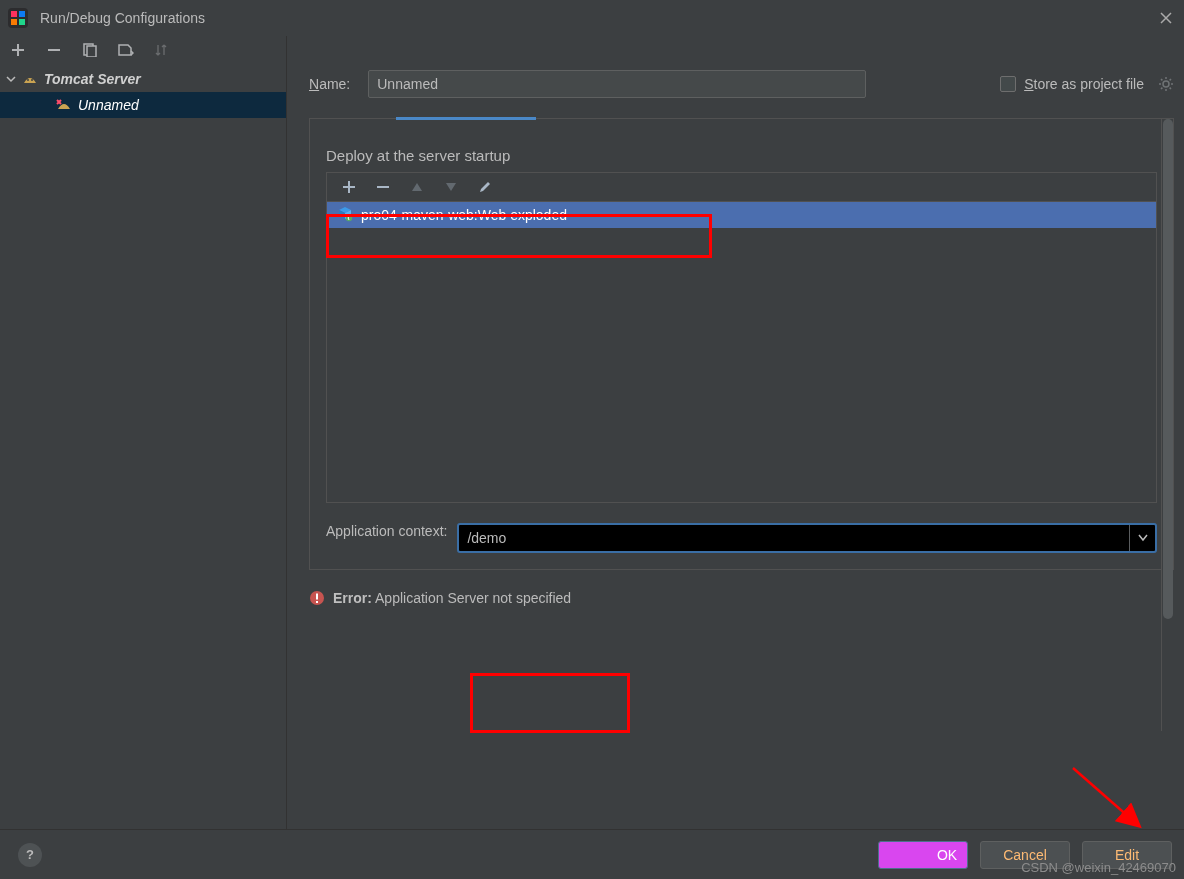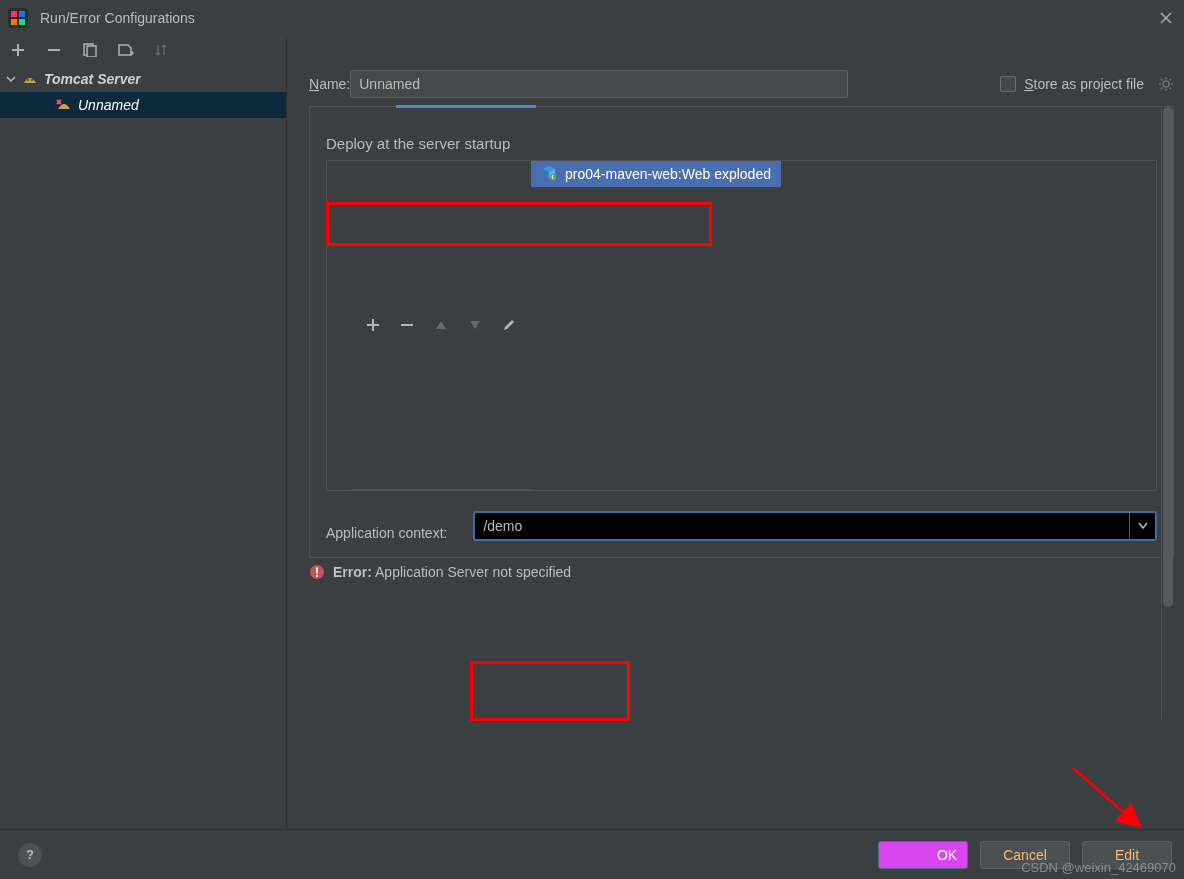--- a/index.html
+++ b/index.html
@@ -65,86 +65,85 @@
     color:#4a9eea; padding:10px 14px; cursor:pointer; font-size:14px;
   }
   .right-pane {
     flex:1;
     display:flex;
     flex-direction:column;
     padding: 12px 10px 0 22px;
     position:relative;
   }
   .name-row {
-    display:flex;align-items:center;
+    display:flex;align-items:center;gap:18px;
     margin-top:22px;
   }
   .name-row label { font-size:14px;color:#bbbbbb; }
   .name-row label u{text-decoration:underline}
   .text-input {
     background:#45494a;border:1px solid #5e6060;color:#bbbbbb;
     height:28px;padding:0 8px;font-size:14px;border-radius:2px;
   }
   .name-input { width:498px; }
   .store-as { display:flex;align-items:center;gap:8px;margin-left:auto;color:#bbbbbb;font-size:14px; }
   .store-as .cb { width:16px;height:16px;border:1px solid #6e6e6e;background:#43494a;border-radius:2px; }
   .gear { width:16px;height:16px;color:#6f7375;margin-left:6px; }
   .content-area {
-    margin-top:8px;
+    margin-top:20px;
     border:1px solid #515151;
     background:#3c3f41;
     display:flex;flex-direction:column;
     height:452px;
     position:relative;
   }
   .tab-indicator{
     position:absolute;top:-2px;left:86px;width:140px;height:3px;background:#4a88c7;
   }
   .deploy-section {
     padding:28px 16px 10px 16px;
     display:flex;flex-direction:column;
     flex:1;
   }
   .section-title { font-size:15px;color:#bbbbbb;margin-bottom:8px; }
   .deploy-list-box {
     border:1px solid #515151;
-    display:flex;flex-direction:row;
+    display:flex;flex-direction:column;
     flex:1;
-    padding-left:24px;
   }
   .deploy-toolbar {
     display:flex;gap:18px;padding:6px 14px;align-items:center;
     border-bottom:1px solid #515151;
   }
   .deploy-toolbar .ico{width:16px;height:16px;display:flex;align-items:center;justify-content:center;color:#a9b7c6;}
   .deploy-toolbar .ico.dim{opacity:0.35}
   .deploy-item {
     display:flex;align-items:center;gap:8px;
     background:#4b6eaf;color:#fff;height:26px;padding:0 10px;
     font-size:14px;
   }
   .hilite-red {
     border:3px solid #ff0000;position:absolute;pointer-events:none;
   }
   .app-context-row{
-    display:flex;align-items:flex-end;gap:26px;
+    display:flex;align-items:flex-start;gap:10px;
     padding:10px 16px 16px 16px;
   }
   .dropdown {
     display:flex;align-items:center;flex:1;
     background:#000000;border:2px solid #3a6ea5;border-radius:3px;height:30px;
   }
   .dropdown input{
     flex:1;background:transparent;border:none;color:#bbbbbb;padding:0 8px;font-size:14px;outline:none;
   }
   .dropdown .dd-btn{
     width:26px;height:100%;border-left:1px solid #5a5d5f;display:flex;align-items:center;justify-content:center;color:#bbbbbb;
   }
   .error-row{
-    display:flex;align-items:center;gap:8px;margin-top:6px;font-size:14px;
+    display:flex;align-items:center;gap:8px;margin-top:20px;font-size:14px;
   }
   .err-badge{width:16px;height:16px;}
   .error-row b{color:#bfbfbf;font-weight:600}
   .scrollbar-right{
     position:absolute;right:0;top:0;width:12px;height:612px;background:#3c3f41;
     border-left:1px solid #515151;
     display:flex;flex-direction:column;
   }
   .sb-track{flex:1;position:relative}
   .sb-thumb{position:absolute;left:1px;width:10px;top:0;height:500px;background:#565a5c;border-radius:5px;}
@@ -173,21 +172,21 @@
 <div class="titlebar">
   <span class="logo">
     <svg viewBox="0 0 20 20">
         <rect x="0" y="0" width="20" height="20" rx="4" fill="#2c2c2e"></rect>
         <rect x="3" y="3" width="6" height="6" fill="#fe315d"></rect>
         <rect x="11" y="3" width="6" height="6" fill="#0d7bf3"></rect>
         <rect x="3" y="11" width="6" height="6" fill="#f97b03"></rect>
         <rect x="11" y="11" width="6" height="6" fill="#20d68b"></rect>
       </svg>
   </span>
-  <span class="title">Run/Error Configurations</span>
+  <span class="title">Run/Debug Configurations</span>
   <span class="close">
     <svg width="12" height="12" viewBox="0 0 12 12">
         <path d="M1 1 L11 11 M11 1 L1 11" stroke="#aaaaaa" stroke-width="1.5"></path>
       </svg>
   </span>
 </div>
 
 <div class="main-row">
 
   <div class="left-pane">

